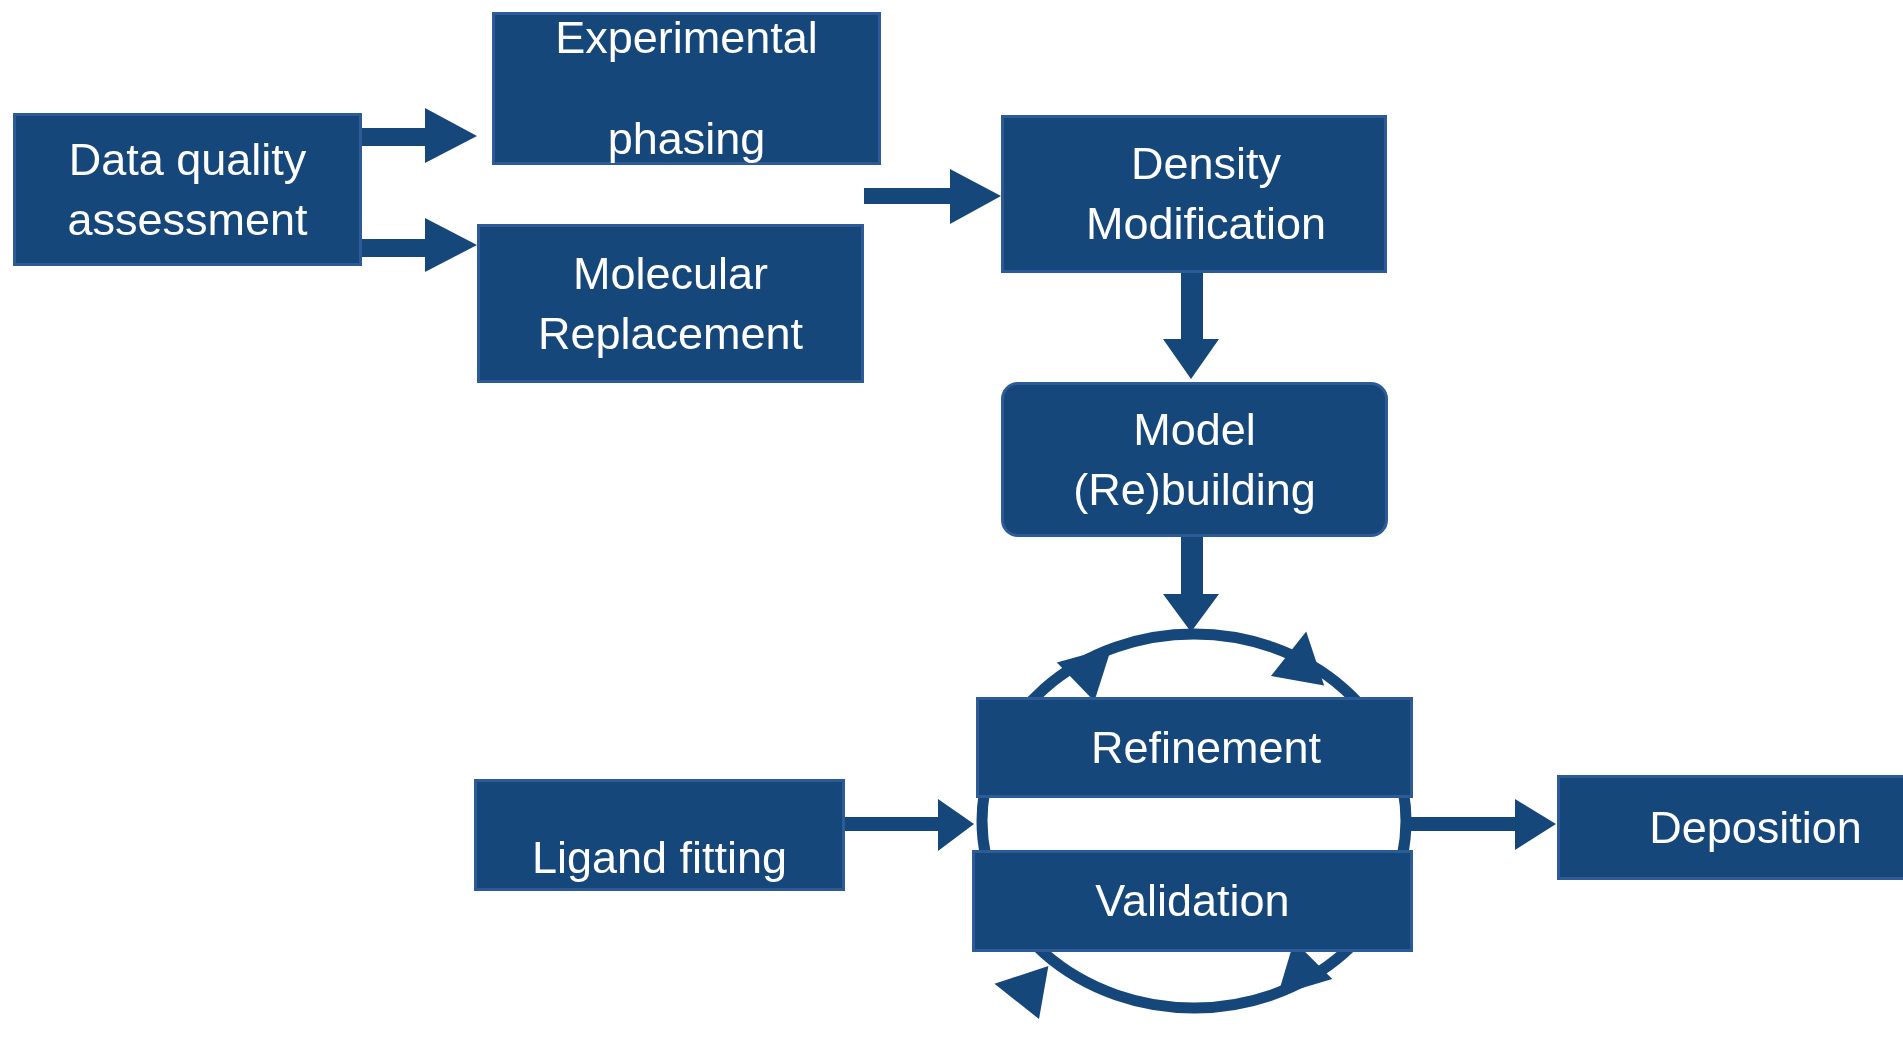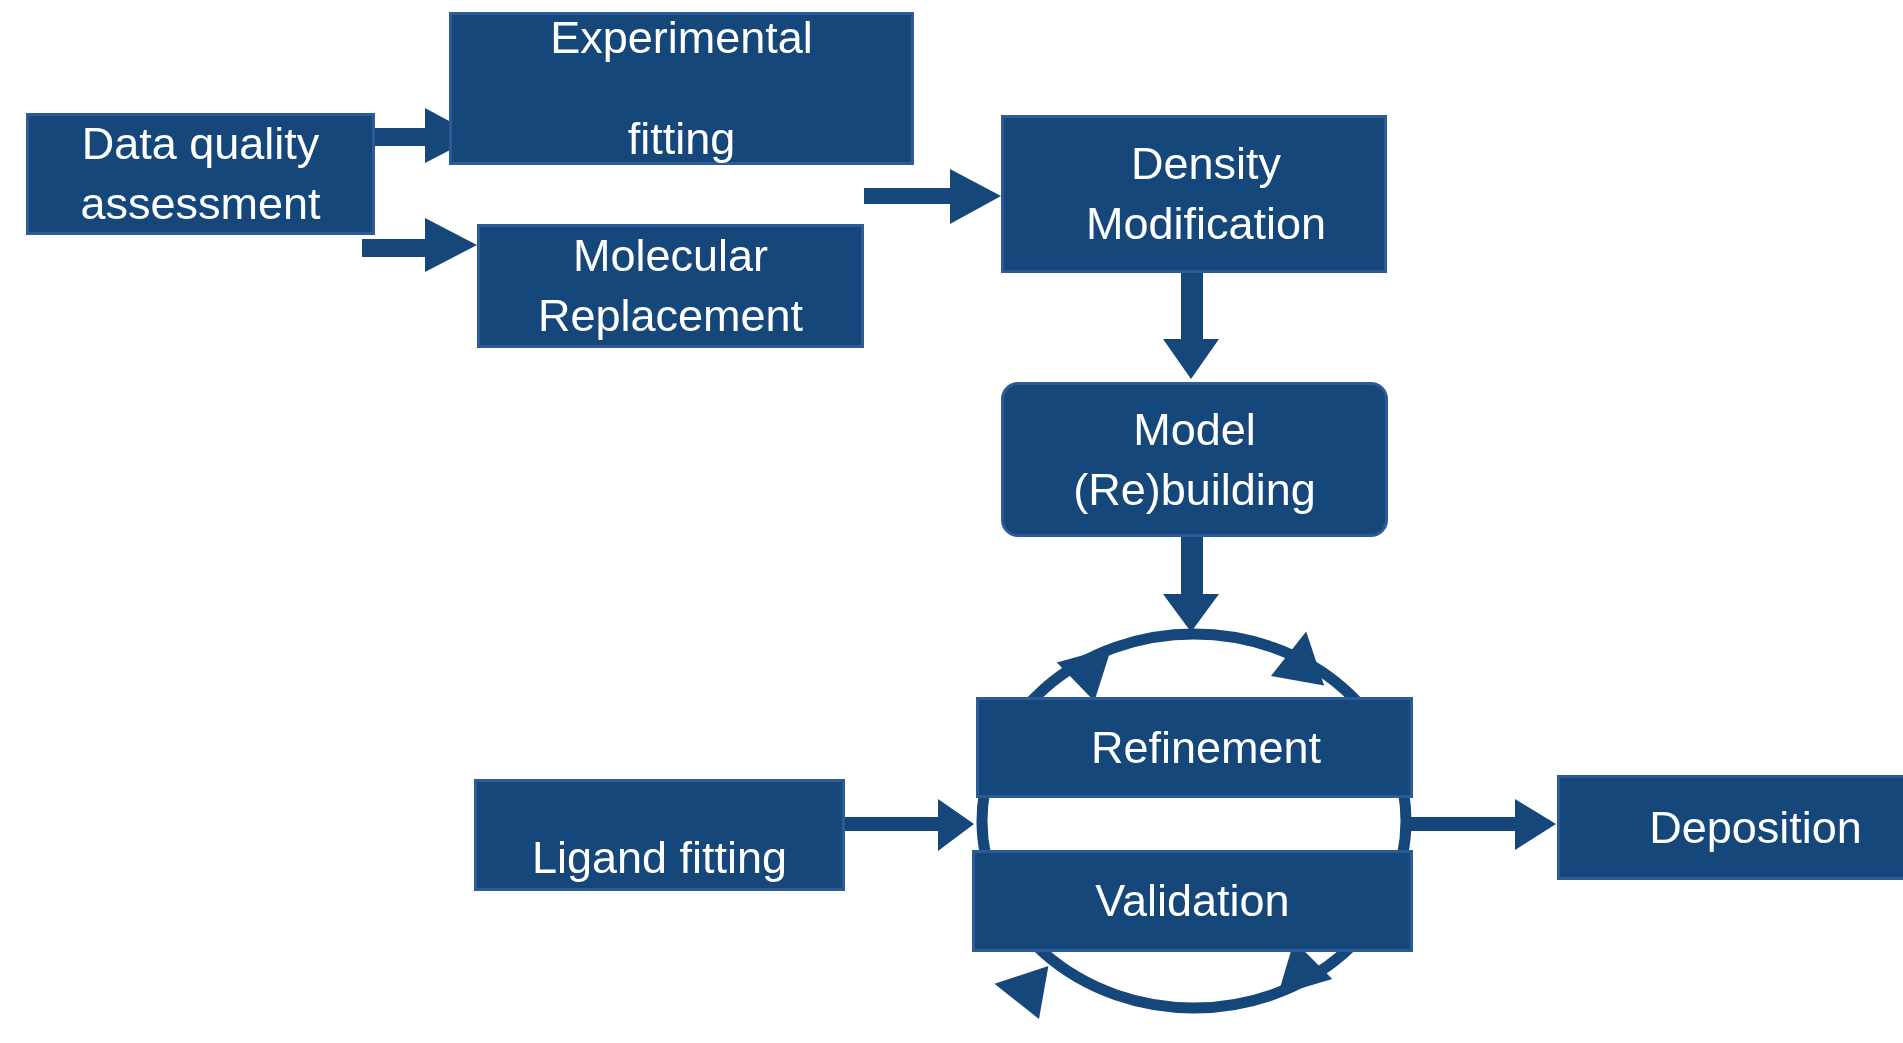--- a/index.html
+++ b/index.html
@@ -24,23 +24,23 @@
     position:absolute;z-index:2;
     background:var(--boxFill);
     border:3px solid var(--boxBorder);
     color:var(--text);
     display:flex;flex-direction:column;
     align-items:center;justify-content:center;
     text-align:center;
     font-size:45px;line-height:60px;
     box-sizing:border-box;
   }
-  #n-dqa{left:26px;top:113px;width:349px;height:122px;}
-  #n-exp{left:449px;top:12px;width:465px;height:153px;gap:41px;}
-  #n-mr{left:477px;top:224px;width:387px;height:124px;}
+  #n-dqa{left:13px;top:113px;width:349px;height:153px;}
+  #n-exp{left:492px;top:12px;width:389px;height:153px;gap:41px;}
+  #n-mr{left:477px;top:224px;width:387px;height:159px;}
   #n-dm{left:1001px;top:115px;width:386px;height:158px;padding-left:24px;}
   #n-mrb{left:1001px;top:382px;width:387px;height:155px;border-radius:17px;}
   #n-ref{left:976px;top:697px;width:437px;height:101px;padding-left:23px;}
   #n-val{left:972px;top:850px;width:441px;height:102px;justify-content:center;}
   #n-lig{left:474px;top:779px;width:371px;height:112px;justify-content:flex-end;}
   #n-dep{left:1557px;top:775px;width:397px;height:105px;}
 </style>
 </head>
 <body>
 
@@ -64,21 +64,21 @@
     <path class="arrow" d="M1408,817 H1515 V799 L1556,824 L1515,850 V831 H1408 Z"></path>
   </svg>
 
   <div class="node" id="n-dqa">
     <span>Data quality</span>
     <span>assessment</span>
   </div>
 
   <div class="node" id="n-exp">
     <span>Experimental</span>
-    <span>fitting</span>
+    <span>phasing</span>
   </div>
 
   <div class="node" id="n-mr">
     <span>Molecular</span>
     <span>Replacement</span>
   </div>
 
   <div class="node" id="n-dm">
     <span>Density</span>
     <span>Modification</span>

